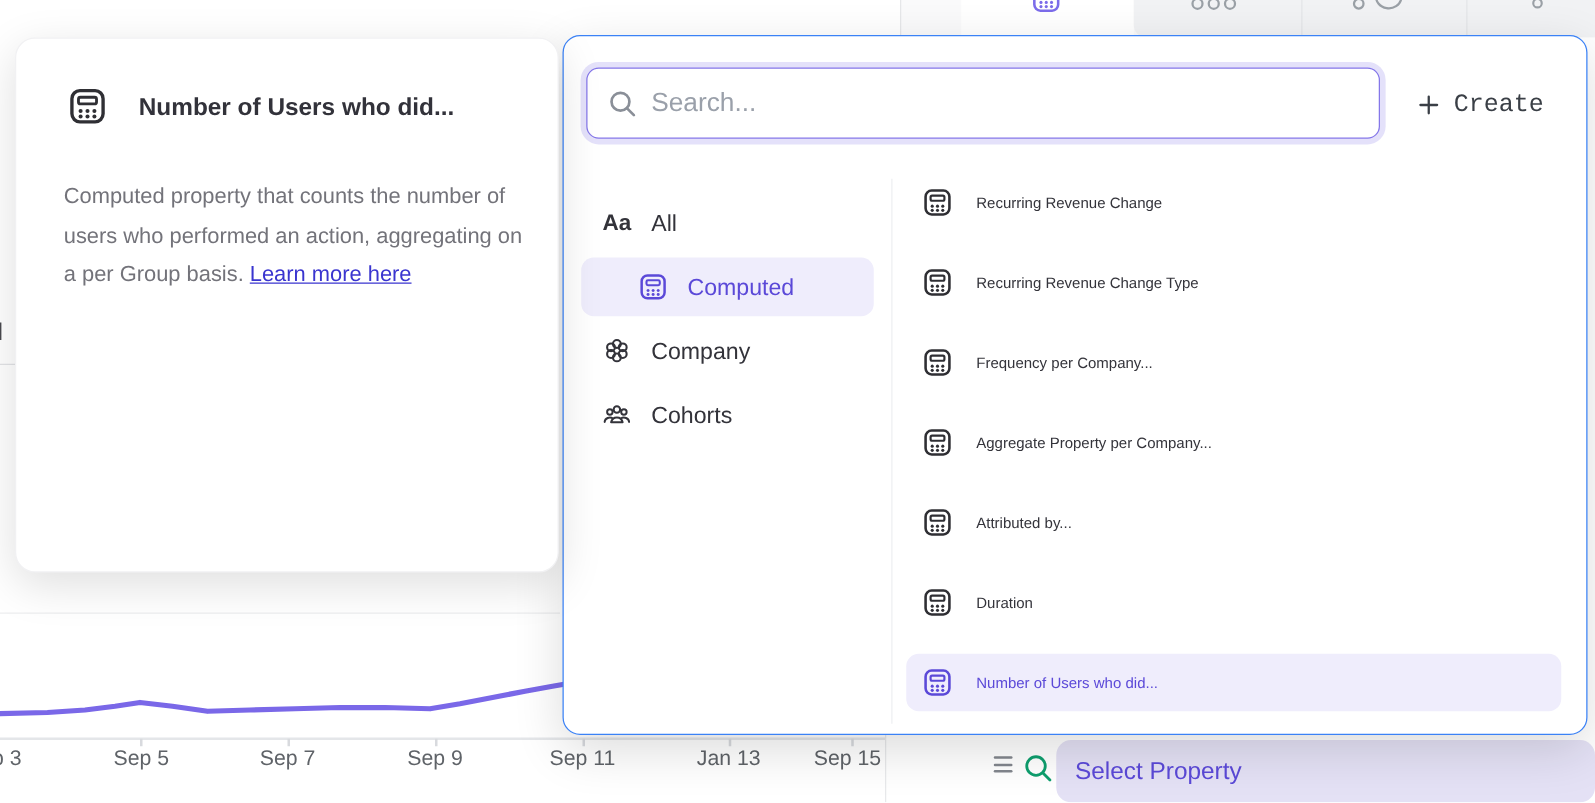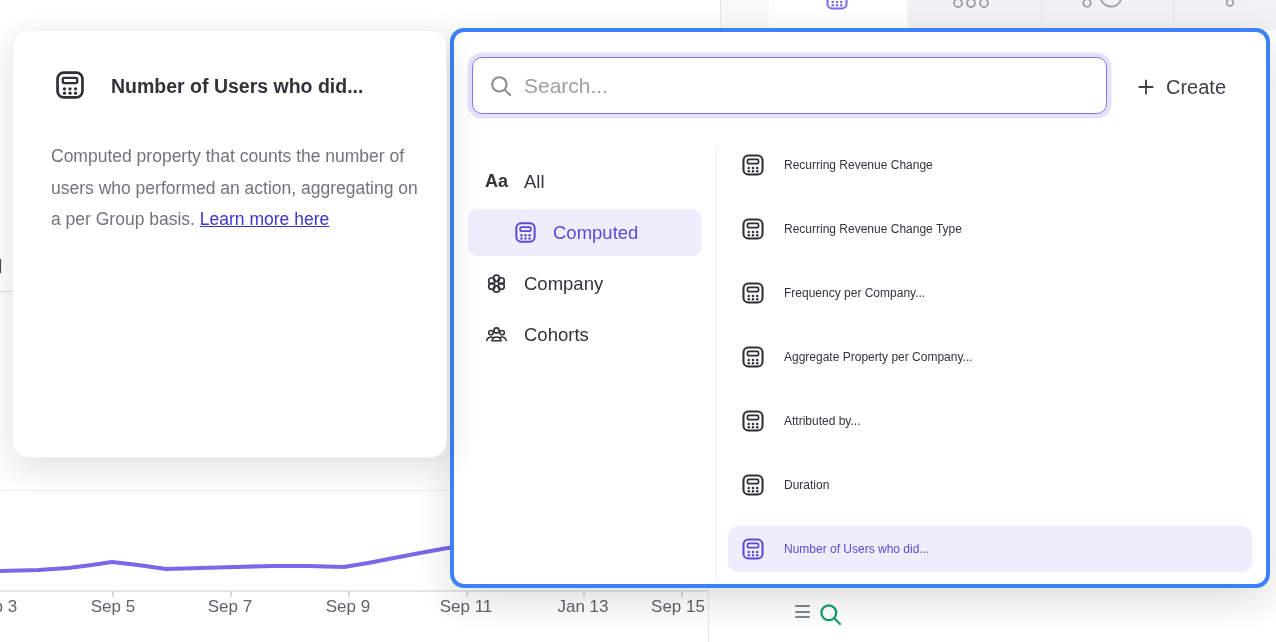--- a/index.html
+++ b/index.html
@@ -29,31 +29,31 @@
   
   .tooltip-card { position:absolute; left:12px; top:30px; width:435px; height:428px; background:#fff;
     border:1px solid #F1F1F3; border-radius:16px; box-shadow:0 10px 36px rgba(0,0,0,.13); z-index:3; }
   .tooltip-head-icon { position:absolute; left:40px; top:37px; width:34px; height:34px; color:#2F2F34; }
   .tooltip-title { position:absolute; left:98px; top:44px; font-size:19.5px; font-weight:700; color:#32323A; }
   .tooltip-desc { position:absolute; left:38px; top:110px; width:372px; font-size:17.5px; line-height:31.5px; color:#73737A; }
   .tooltip-desc a { color:var(--link-blue,#3A35CF); text-decoration:underline; cursor:pointer; }
 
   
   .dropdown { position:absolute; left:450px; top:28px; width:820px; height:560px; background:#fff;
-    border:4px solid #3b82f6; border-radius:14px; box-shadow:0 12px 40px rgba(0,0,0,.14); z-index:2; }
+    border:1px solid #3b82f6; border-radius:14px; box-shadow:0 12px 40px rgba(0,0,0,.14); z-index:2; }
   .search-box { position:absolute; left:18px; top:25px; width:635px; height:57px;
     border:1.8px solid var(--search-border,#8577E9); border-radius:10px;
     box-shadow:0 0 0 4.5px rgba(133,119,233,.22); background:#fff; display:flex; align-items:center; }
   .search-box .sicon { width:26px; height:26px; margin-left:15px; color:#8A8F98; flex:none; }
   .search-box input { border:none; outline:none; flex:1; height:100%; margin-left:10px; font-size:21px;
     color:#32323A; font-family:"Liberation Sans", sans-serif; background:transparent; }
   .search-box input::placeholder { color:#9AA0AA; }
   .create-btn { position:absolute; left:682px; top:38px; height:34px; display:flex; align-items:center; gap:10px;
     font-size:20px; font-weight:500; color:#3A3F46; cursor:pointer; background:none; border:none;
-    font-family:Liberation Sans, sans-serif; }
+    font-family:Liberation Mono, monospace; }
   .create-btn .picon { width:20px; height:20px; color:#3A3F46; }
 
   .cat-col { position:absolute; left:14px; top:126px; width:234px; display:flex; flex-direction:column; gap:4px; }
   .cat-item { height:47px; display:flex; align-items:center; padding-left:16px; gap:15px; border-radius:10px;
     font-size:18.5px; color:#33333A; cursor:pointer; }
   .cat-item .cicon { width:25px; height:25px; color:#33333A; flex:none; }
   .cat-item.selected { background:var(--accent-purple-bg,#EFEDFC); color:var(--accent-purple,#5B49D8); font-weight:500;padding-left:45px; }
   .cat-item.selected .cicon { color:var(--accent-purple,#5B49D8); }
   .aa-glyph { font-size:18px; font-weight:600; width:25px; text-align:center; }
 
@@ -267,14 +267,17 @@
   </div>
 
   <div class="menu-icon">
       <span></span>
       <span></span>
       <span></span>
     </div>
   <svg class="green-search" viewBox="0 0 24 24">
       <use href="#i-search"></use>
     </svg>
+  <div class="select-pill">
+    <span>Select Property</span>
+  </div>
 
 </div>
 
 </body></html>

